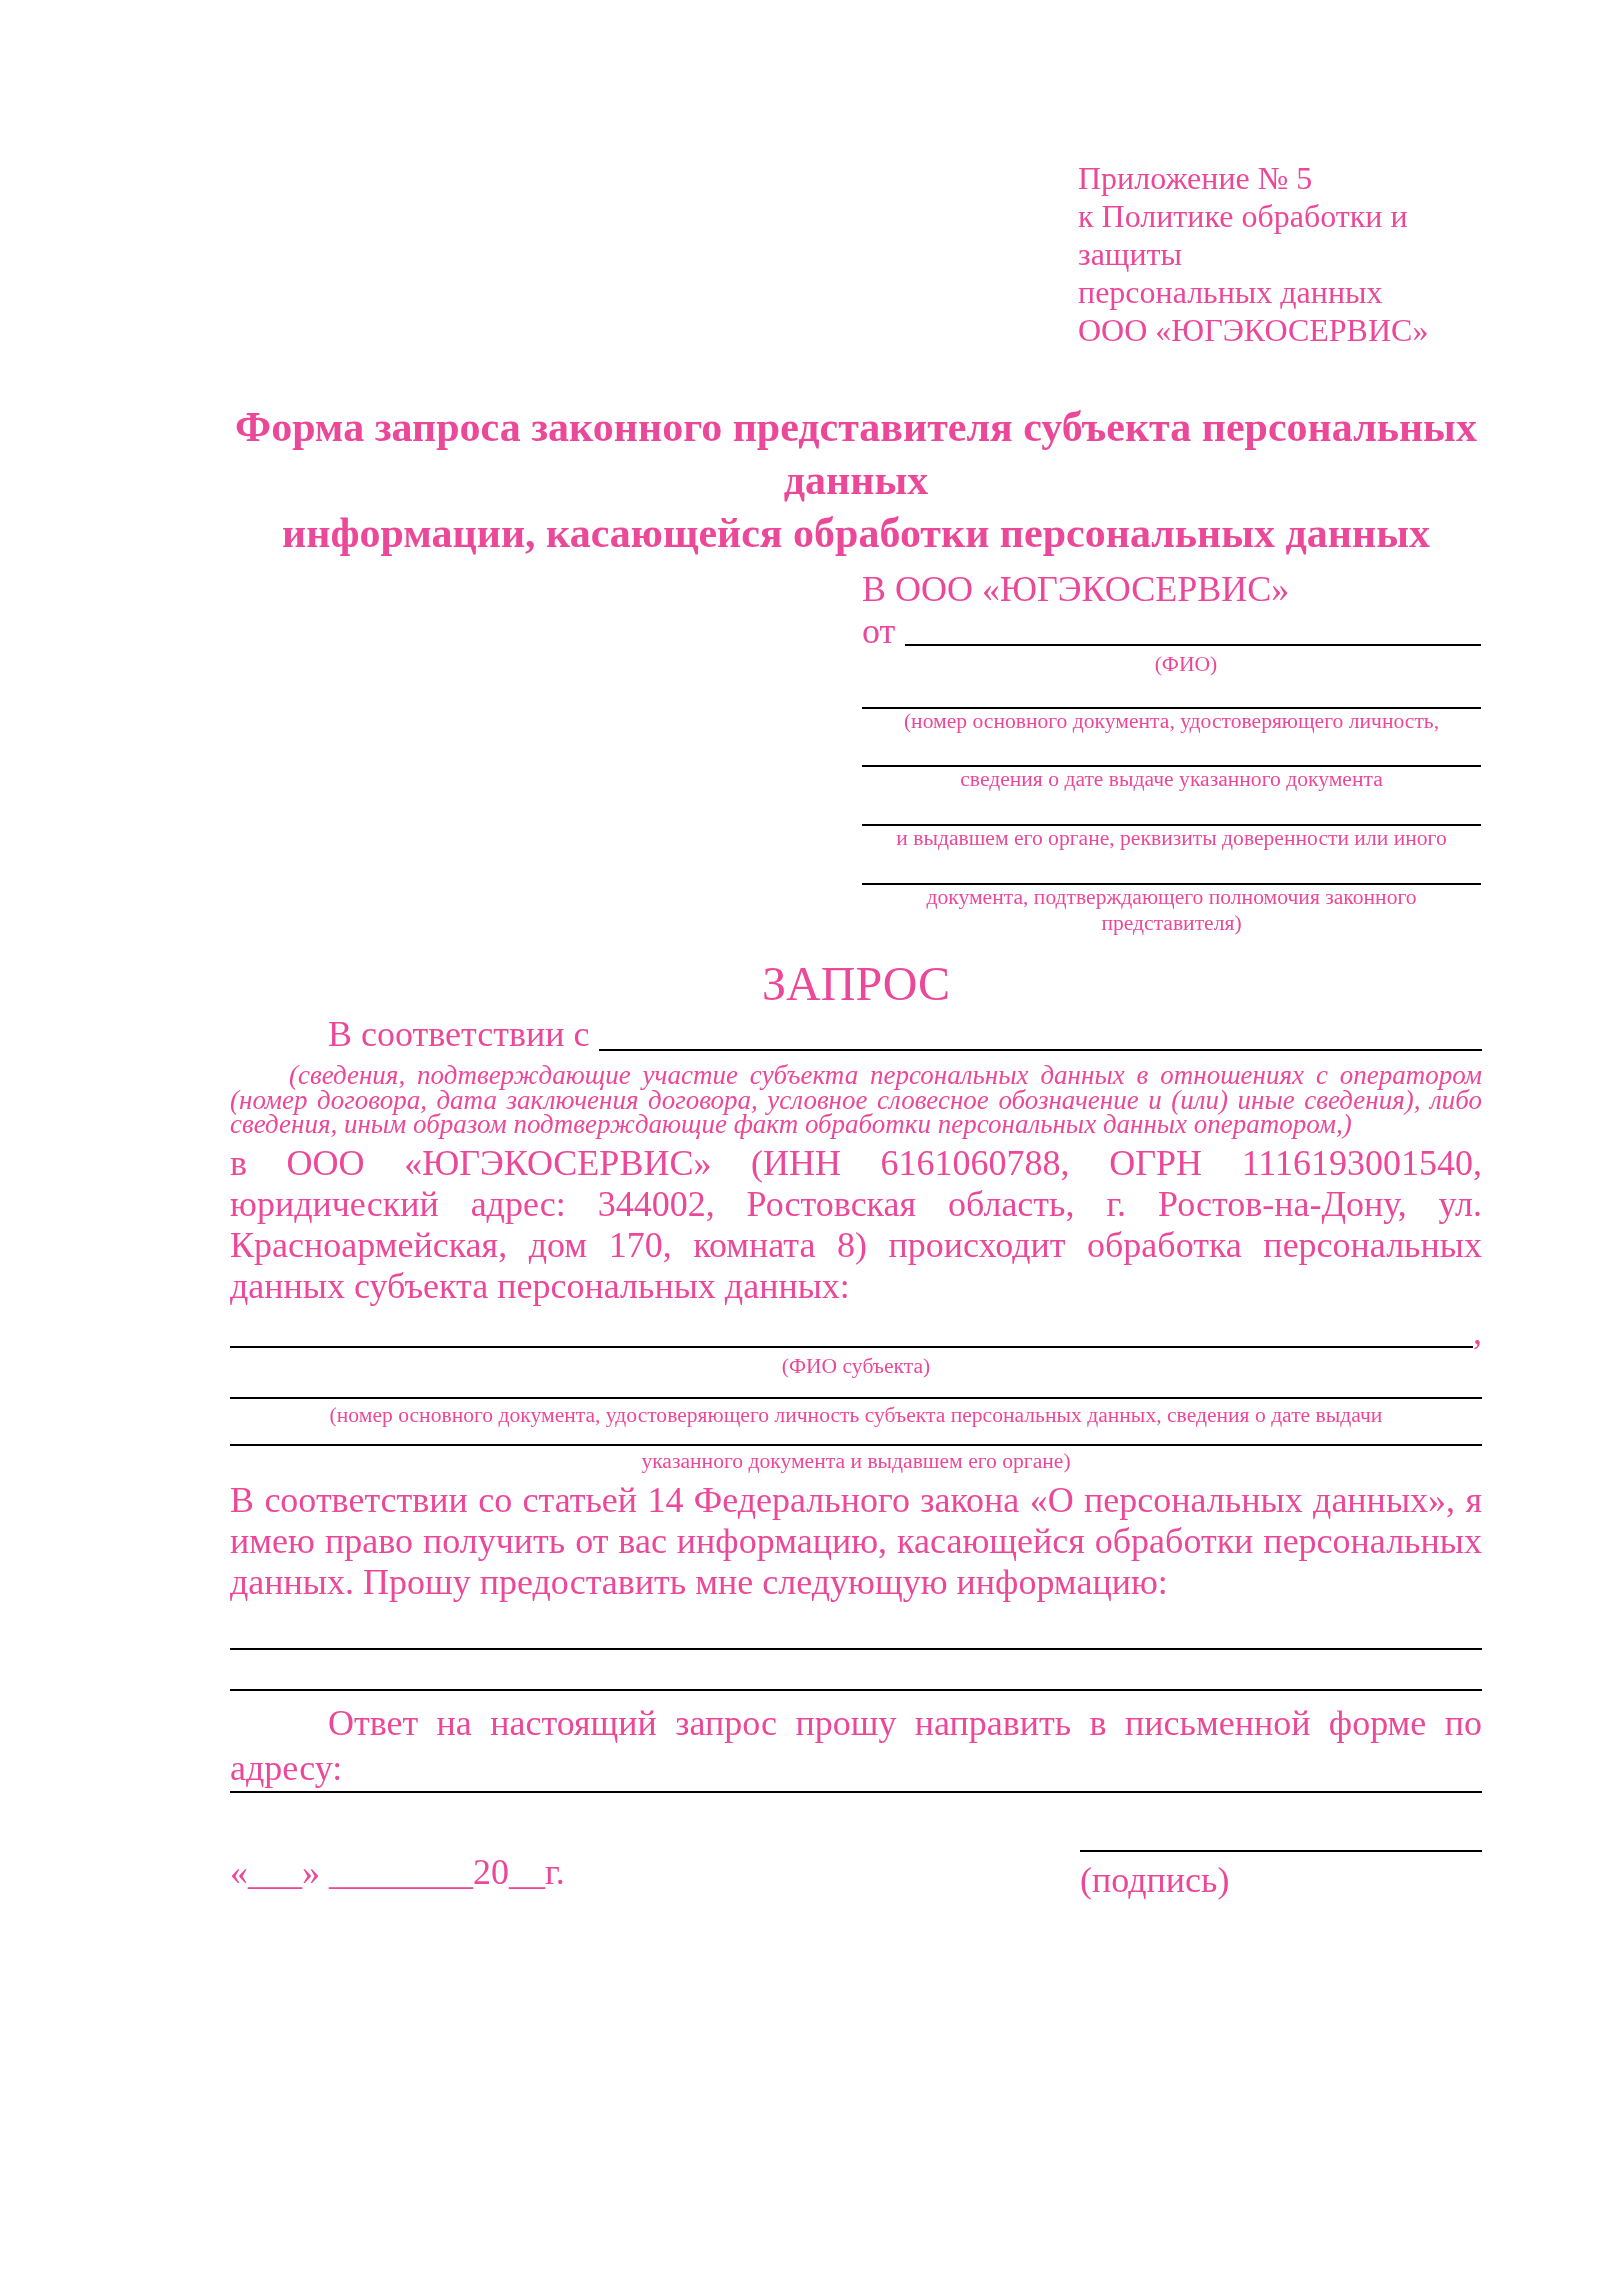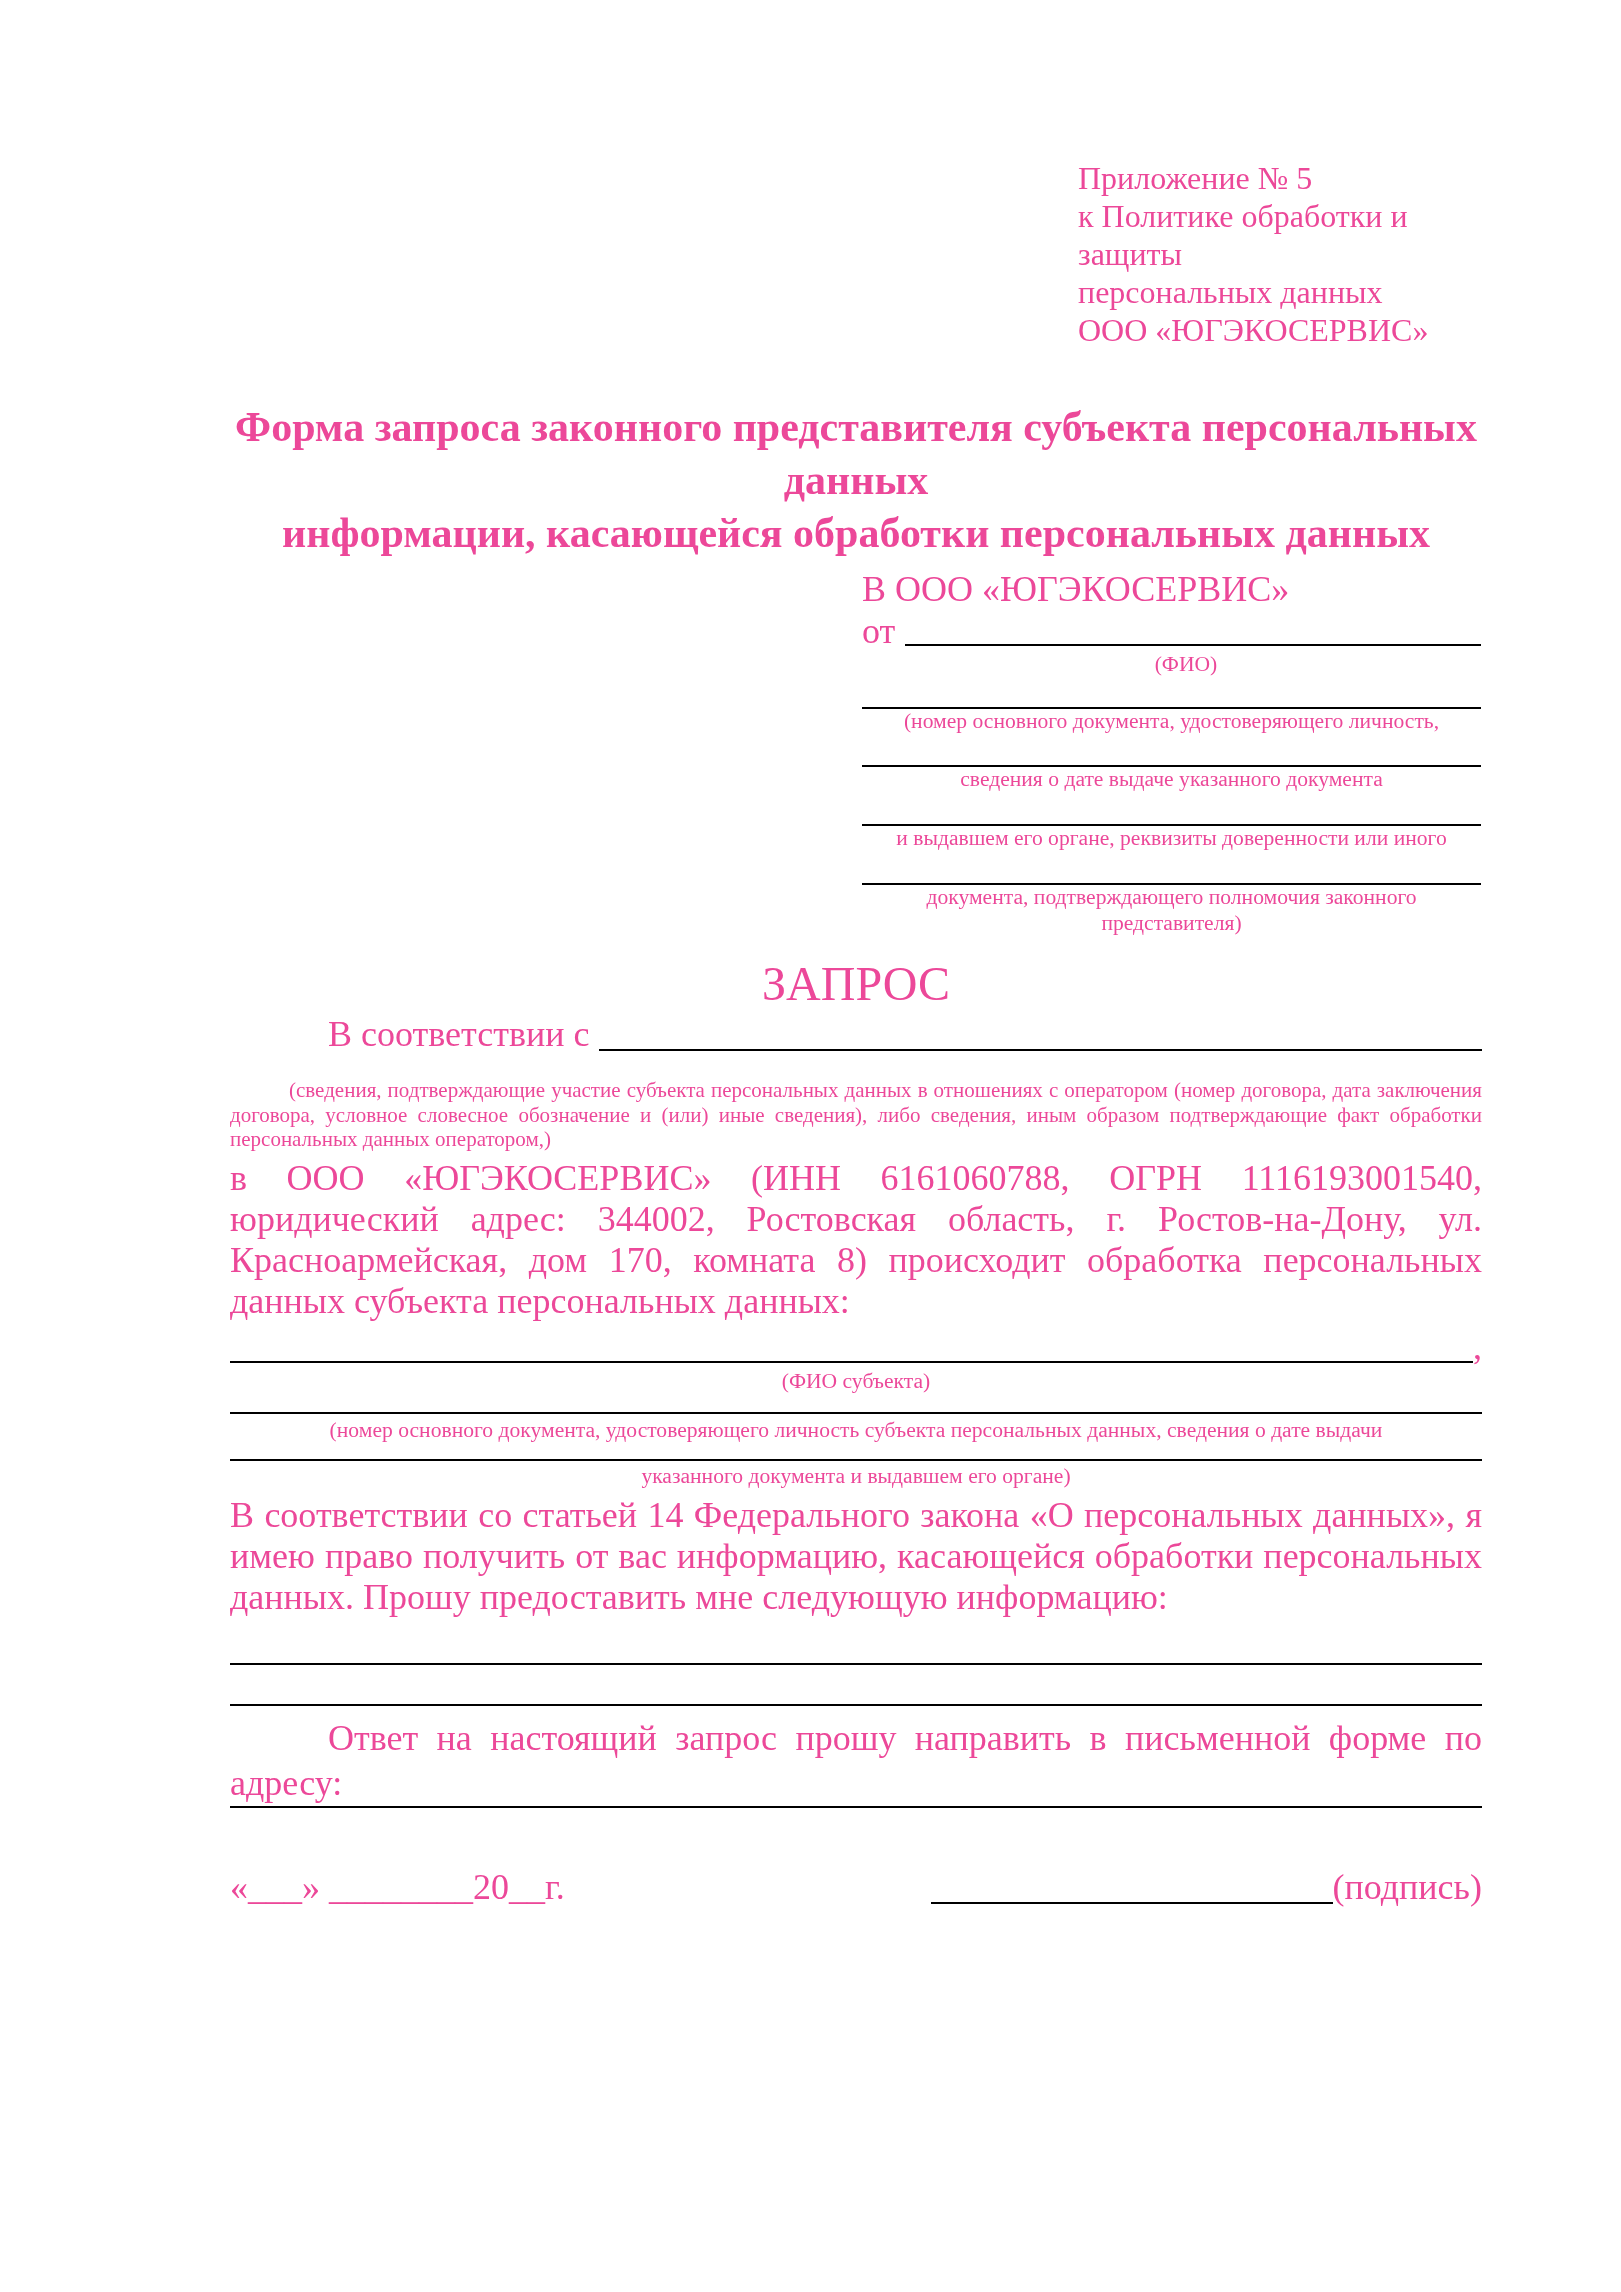--- a/index.html
+++ b/index.html
@@ -22,34 +22,34 @@
   .row{display:flex;align-items:stretch;line-height:41px;}
   .fill{flex:1 1 auto;border-bottom:2.9px solid #000;margin-bottom:5.9px;margin-left:9.8px;}
   .cap{font-size:21.6px;line-height:25.5px;text-align:center;}
   .fio-cap{margin-bottom:11.8px;padding-left:29px;}
   .u-line{height:17.6px;border-bottom:2.9px solid #000;}
   .unit-cap{margin-bottom:13.7px;}
   
   .zapros{margin-top:25.5px;font-size:48px;line-height:43px;text-align:center;}
   .according{margin-top:7.8px;font-size:36px;line-height:45px;}
   .according .lbl{white-space:nowrap;margin-left:98px;}
-  .basis{margin-top:21px;font-size:21px;line-height:24.5px;text-align:justify;text-indent:59px;}
+  .basis{margin-top:6px;font-size:27px;line-height:24.5px;text-align:justify;text-indent:59px;font-style:italic;}
   .para{margin-top:5.9px;font-size:36px;line-height:41px;text-align:justify;}
   .comma-row{margin-top:3.9px;font-size:36px;line-height:43px;}
   .comma-row .fill{margin-left:0;}
   .subject-fio-cap{margin-bottom:17.6px;}
   .subject-cap{margin-bottom:15.7px;}
   .full-line{border-bottom:2.9px solid #000;height:0;}
   .blank-1{margin-top:45px;}
   .blank-2{margin-top:39px;}
   .reply-a{margin-top:9.8px;font-size:36px;line-height:45px;text-align:justify;text-align-last:justify;text-indent:98px;}
   .reply-b{font-size:36px;line-height:45px;}
   .reply-b .tail{white-space:nowrap;}
   .bottom{margin-top:51px;font-size:36px;line-height:45px;display:flex;justify-content:space-between;}
-  .sig-group{display:flex;}
+  .sig-group{display:flex;flex-direction:column;}
   .sig-line{width:402px;border-bottom:2.9px solid #000;margin-bottom:5.9px;}
   .nowrap{white-space:nowrap;}
 </style>
 </head>
 <body>
 
 <div class="page">
   <div class="content">
 
     <div class="annex">

